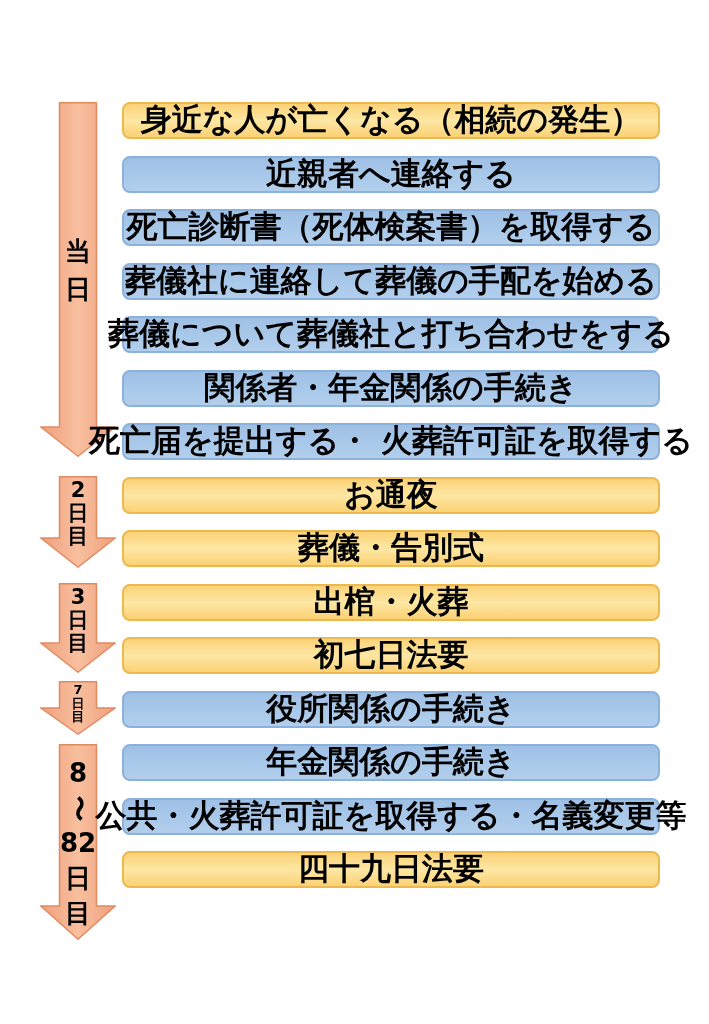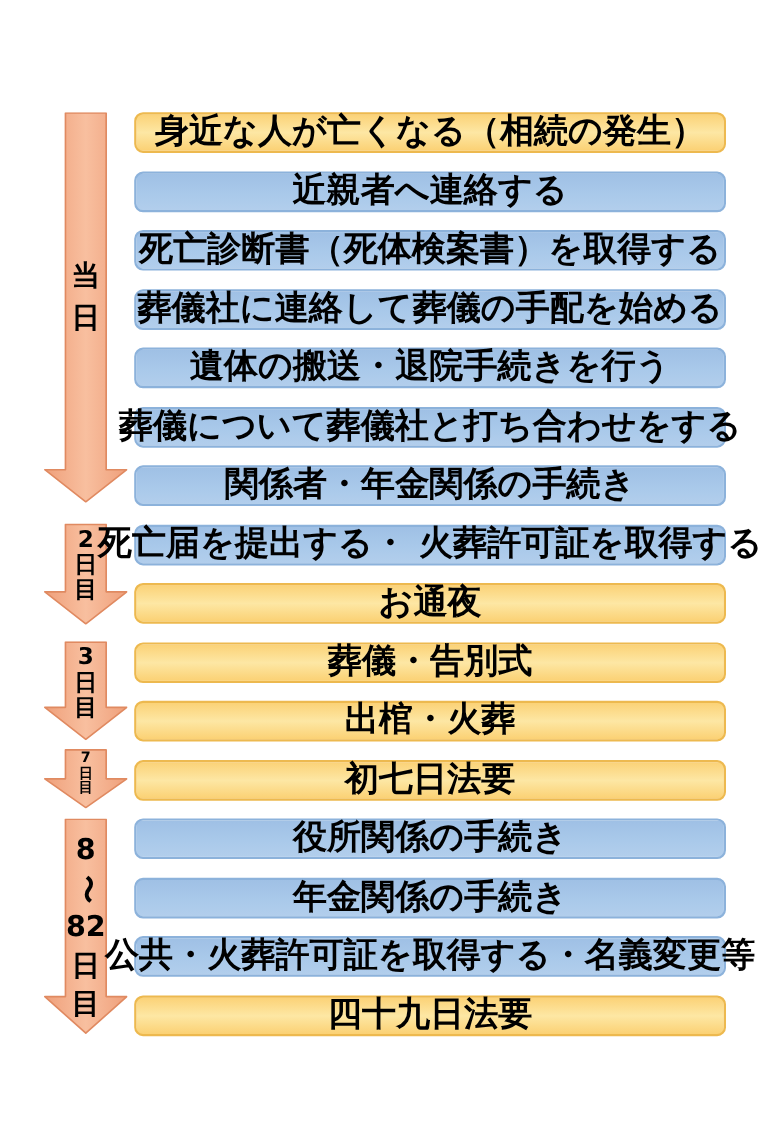--- a/index.html
+++ b/index.html
@@ -158,23 +158,20 @@
       <div class="bar blue">
         <span>近親者へ連絡する</span>
       </div>
       <div class="bar blue">
         <span>死亡診断書（死体検案書）を取得する</span>
       </div>
       <div class="bar blue">
         <span>葬儀社に連絡して葬儀の手配を始める</span>
       </div>
       <div class="bar blue">
-        <span>遺体の搬送・退院手続きを行う</span>
-      </div>
-      <div class="bar blue">
         <span>葬儀について葬儀社と打ち合わせをする</span>
       </div>
       <div class="bar blue">
         <span>関係者・年金関係の手続き</span>
       </div>
       <div class="bar blue">
         <span>死亡届を提出する・ 火葬許可証を取得する</span>
       </div>
       <div class="bar yellow">
         <span>お通夜</span>

